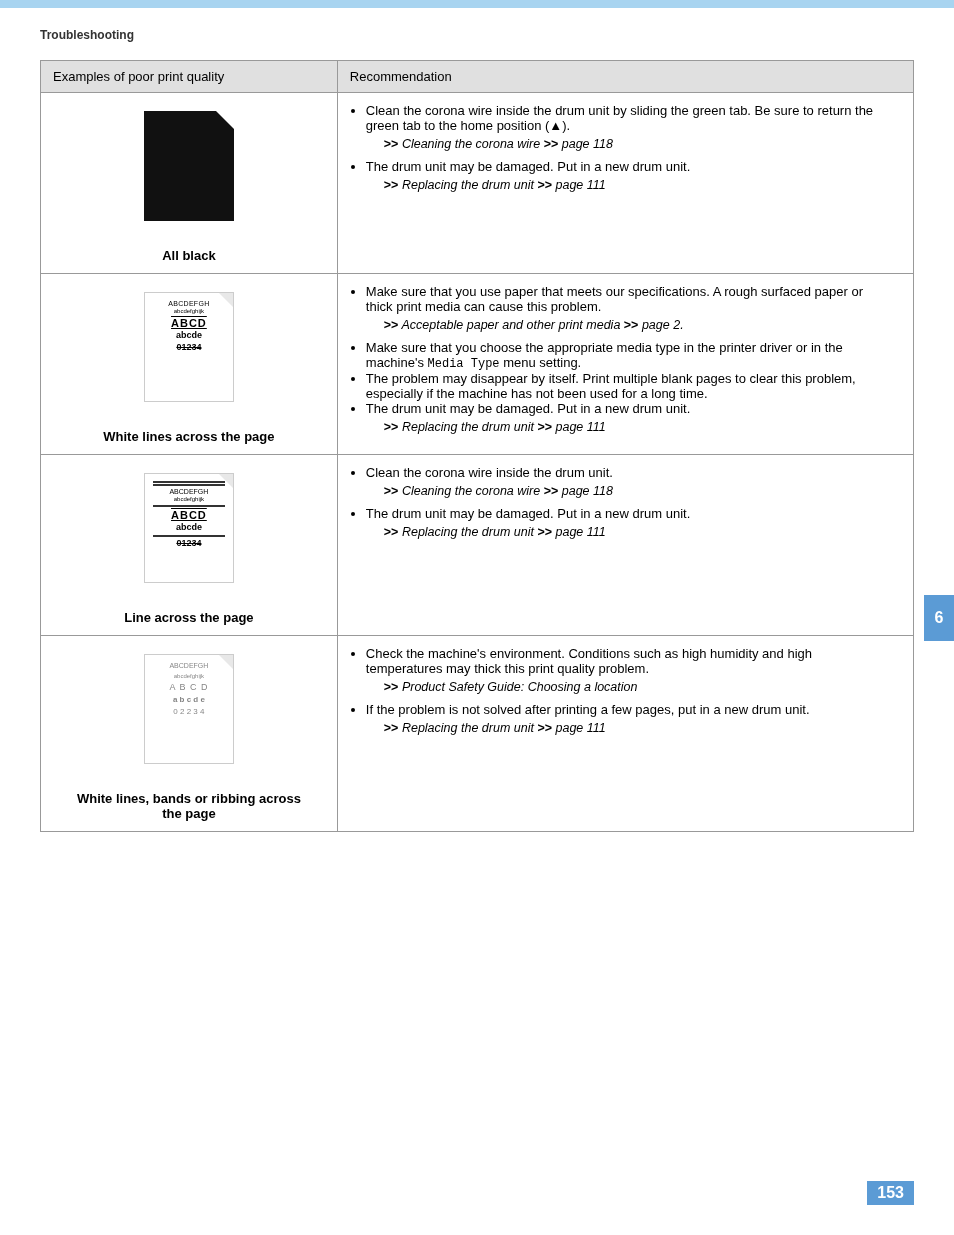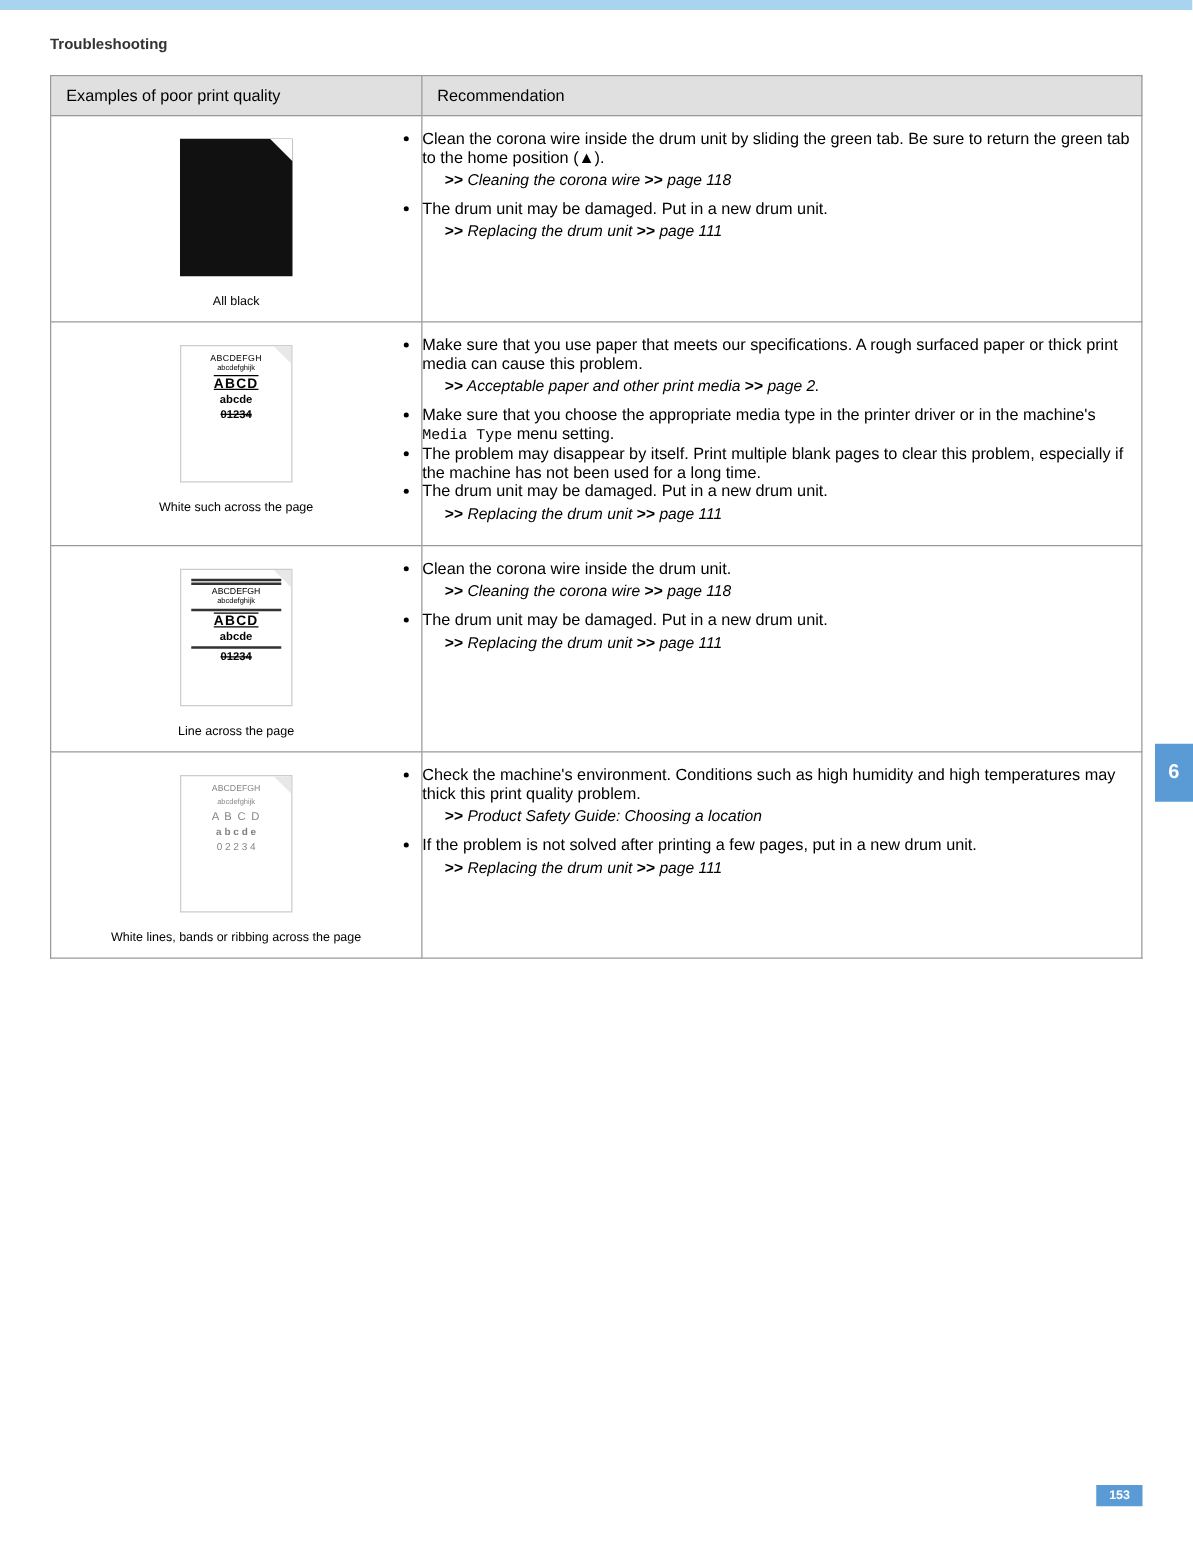--- a/index.html
+++ b/index.html
@@ -33,34 +33,34 @@
     .main-table th {
       background: #e0e0e0;
       border: 1px solid #999;
       padding: 8px 12px;
       text-align: left;
       font-size: 13px;
       font-weight: normal;
     }
     .main-table td {
       border: 1px solid #999;
-      padding: 10px 0;
+      padding: 10px 28px;
       vertical-align: top;
     }
     .col-example {
       width: 34%;
       text-align: center;
     }
     .col-rec {
       width: 66%;
     }
     .example-label {
-      font-weight: normal;
-      font-size: 10px;
-      margin-top: 4px;
+      font-weight: bold;
+      font-size: 13px;
+      margin-top: 16px;
       display: block;
     }
     
     .img-allblack {
       width: 90px;
       height: 110px;
       background: #111;
       position: relative;
       display: inline-block;
       margin: 8px auto;
@@ -261,21 +261,21 @@
         <td class="col-example">
           <div class="img-whitelines">
             <div class="wl-inner">
               <div class="row1">ABCDEFGH</div>
               <div class="row2">abcdefghijk</div>
               <div class="row3">ABCD</div>
               <div class="row4">abcde</div>
               <div class="row5">01234</div>
             </div>
           </div>
-          <span class="example-label">White such across the page</span>
+          <span class="example-label">White lines across the page</span>
         </td>
         <td class="col-rec">
           <ul>
             <li>
               <span>Make sure that you use paper that meets our specifications. A rough surfaced paper or thick print media can cause this problem.</span>
               <span class="rec-link">
                 <span class="arrows">&gt;&gt;</span>
                 <em>Acceptable paper and other print media</em>
                 <span class="arrows"> &gt;&gt;</span>
                 <span>page 2.</span>
@@ -374,16 +374,16 @@
             </li>
           </ul>
         </td>
       </tr>
     </tbody>
   </table>
 
   <div class="chapter-tab" style="position:fixed; right:0; top:50%; transform:translateY(-50%); background:#5b9bd5; color:#fff; padding:14px 7px; font-size:16px; font-weight:bold; width:30px; text-align:center; z-index:100;">6</div>
 
   <div class="page-num-area" style="position:absolute; bottom:30px; right:40px; display:flex; align-items:center;">
-    <span class="page-num-box" style="background:#5b9bd5; color:#fff; padding:3px 10px; font-size:10px; font-weight:bold;">153</span>
+    <span class="page-num-box" style="background:#5b9bd5; color:#fff; padding:3px 10px; font-size:16px; font-weight:bold;">153</span>
   </div>
 
 </div>
 
 </body></html>

